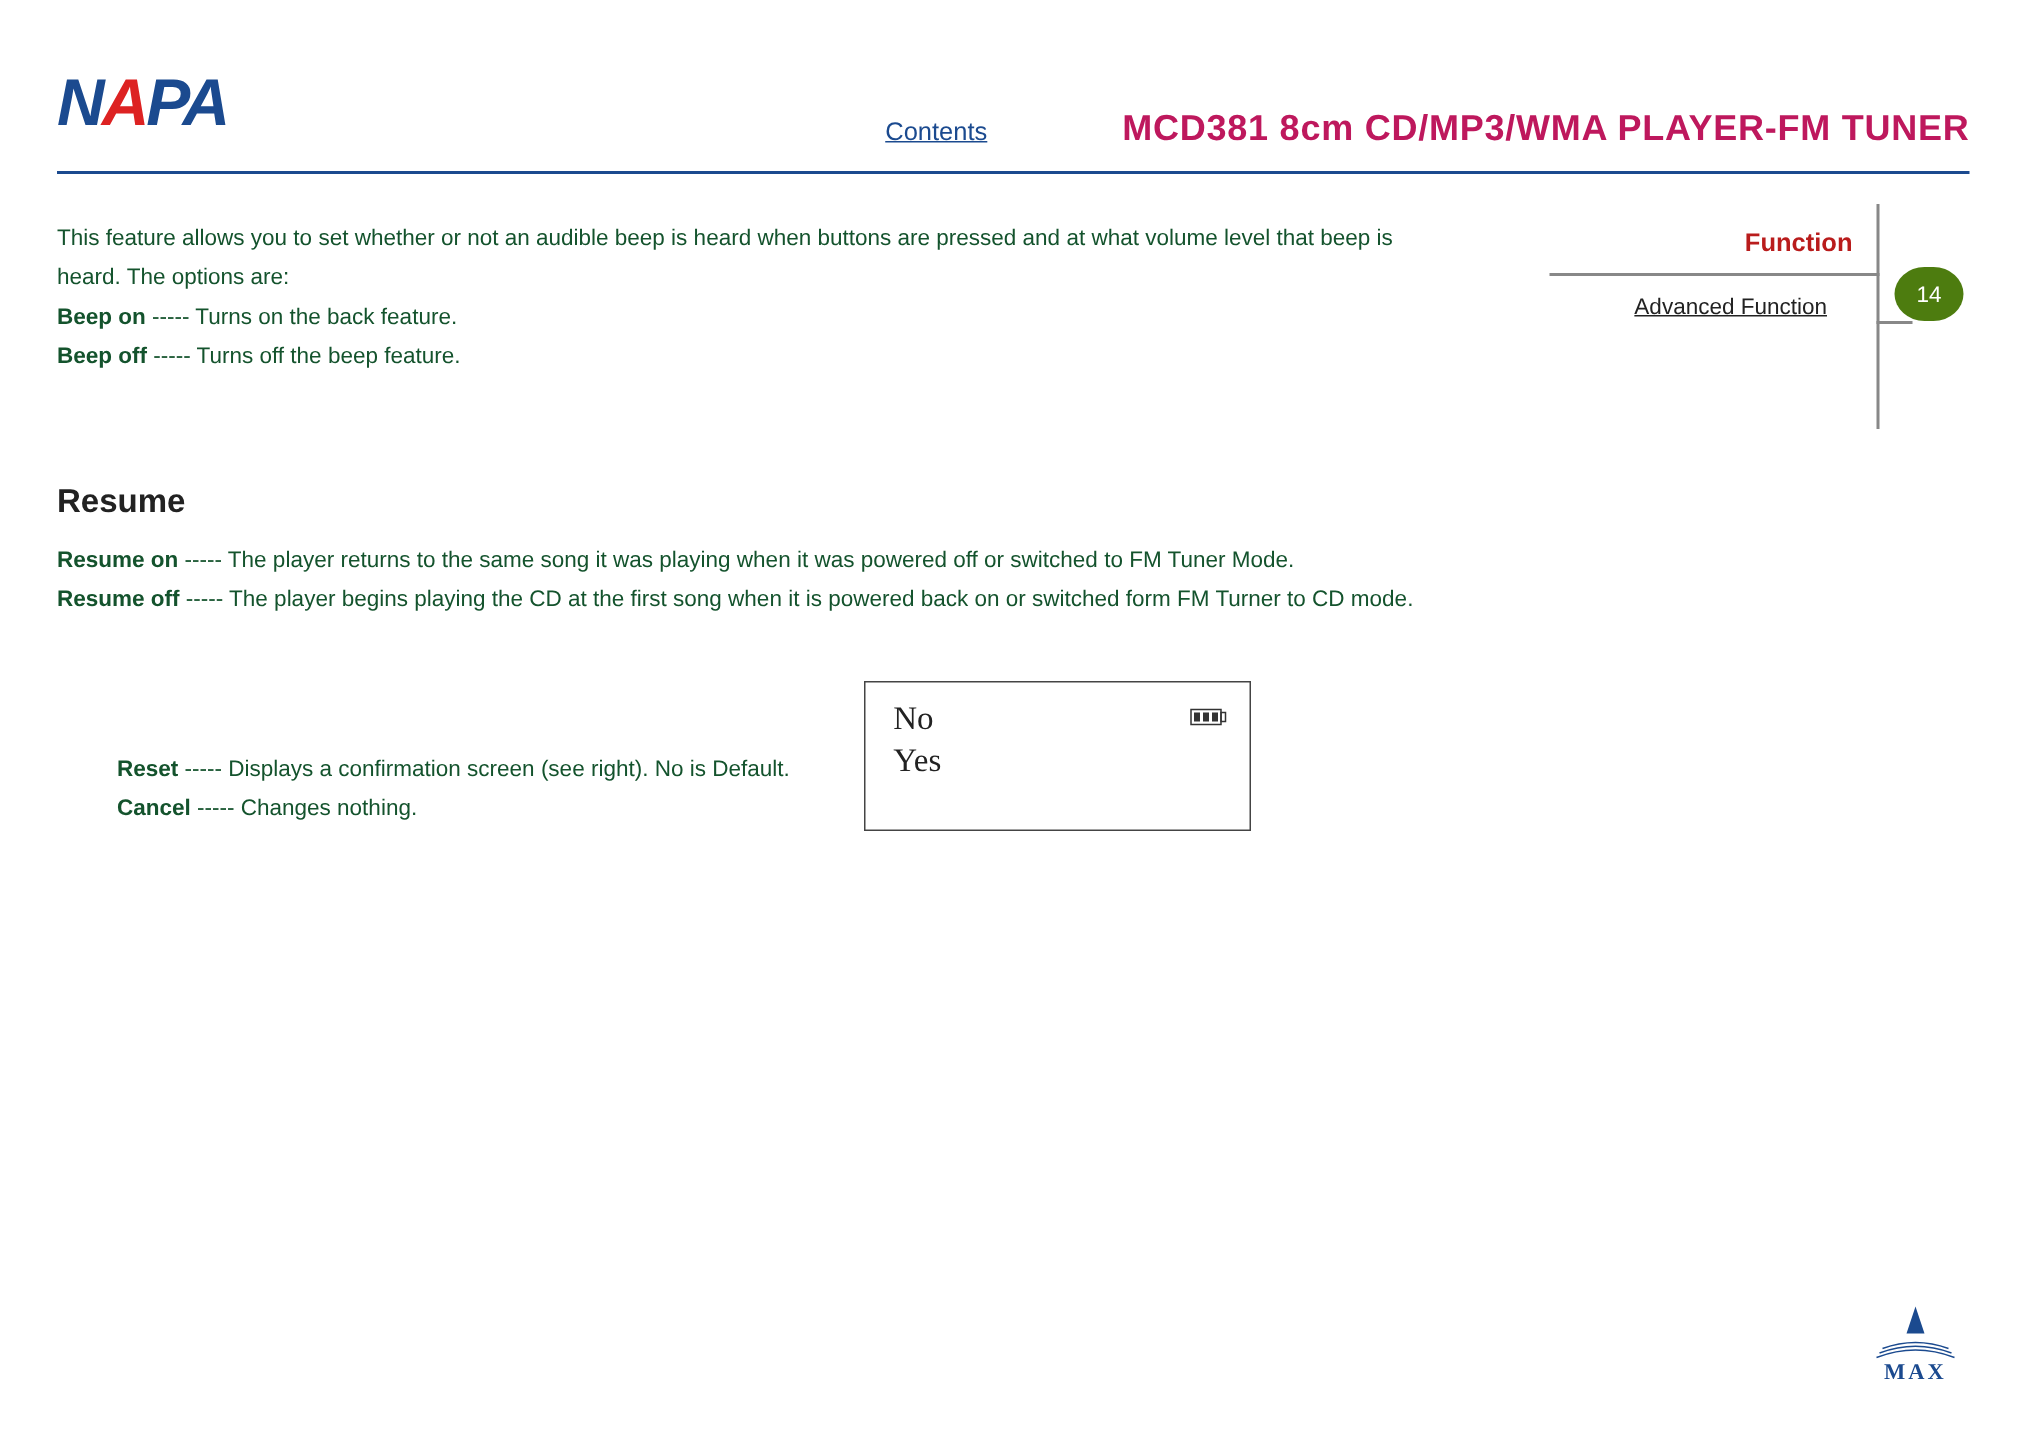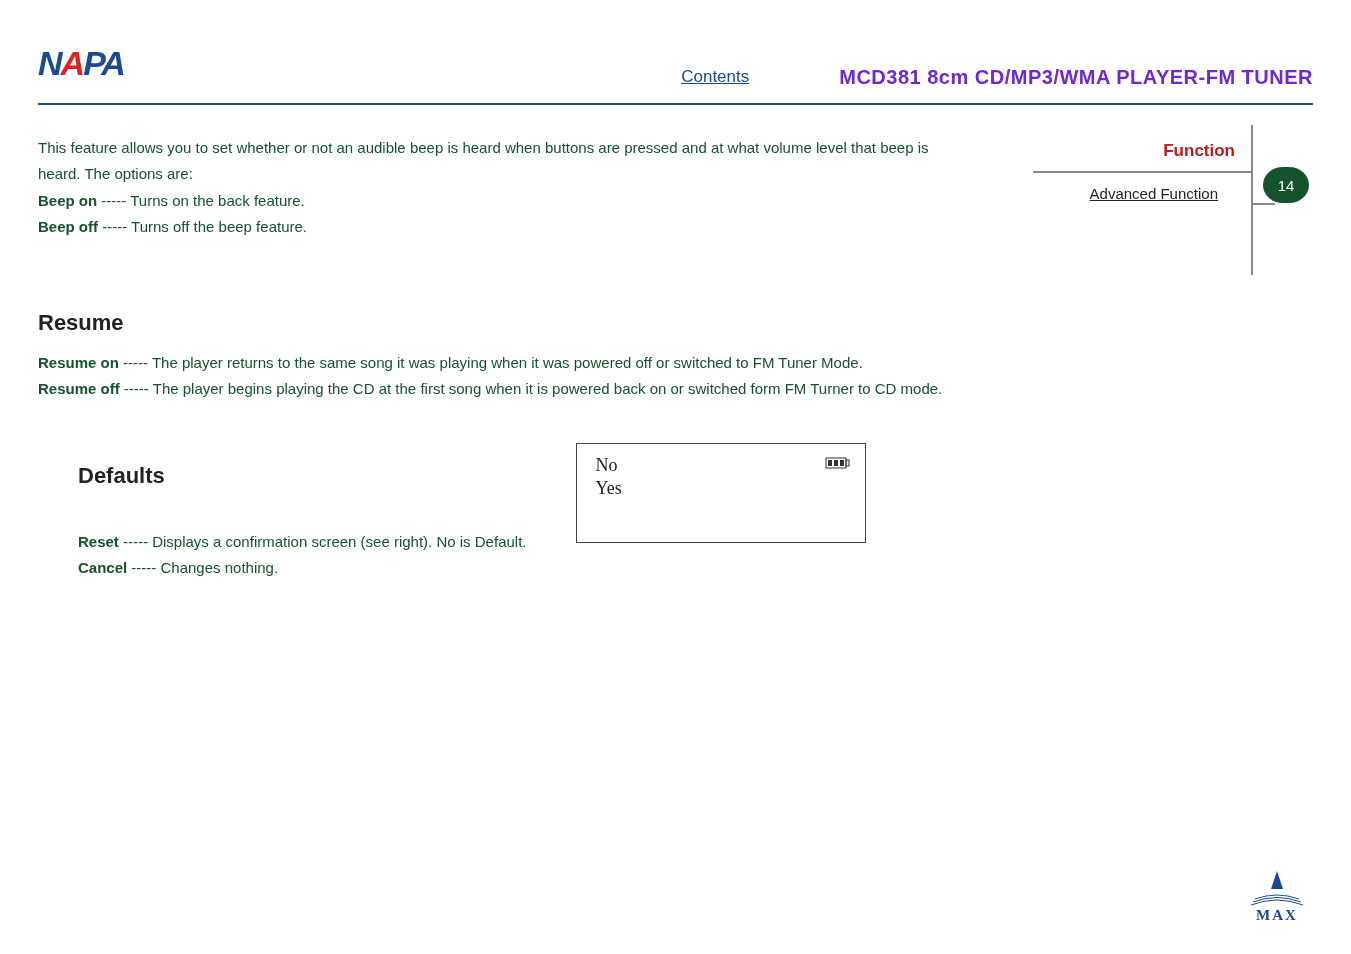--- a/index.html
+++ b/index.html
@@ -18,44 +18,44 @@
   .header {
     display: flex;
     align-items: flex-end;
     padding-bottom: 14px;
     border-bottom: 2px solid #1b4a8f;
     margin-bottom: 30px;
   }
   .logo {
     font-family: Arial, sans-serif;
     font-weight: 900;
-    font-size: 34px;
+    font-size: 44px;
     color: #1b4a8f;
     letter-spacing: -2px;
     font-style: italic;
     margin-right: auto;
     position: relative;
     top: -6px;
   }
   .logo .red {
     color: #d22;
     font-style: italic;
   }
   .contents-link {
     color: #1b4a8f;
     text-decoration: underline;
     font-size: 17px;
     margin-right: 90px;
     position: relative;
     top: -2px;
   }
   .title {
-    color: #6d28d9;
-    font-weight: bold;
-    font-size: 20px;
+    color: #be185d;
+    font-weight: bold;
+    font-size: 24px;
     letter-spacing: 0.5px;
   }
   .content {
     position: relative;
   }
   .section-heading {
     font-weight: bold;
     font-size: 22px;
     color: #222;
     margin-bottom: 14px;
@@ -85,26 +85,26 @@
   .defaults-row {
     display: flex;
     align-items: flex-start;
     gap: 50px;
   }
   .defaults-text-col {
     flex: 0 0 auto;
   }
   .lcd-box {
     border: 1.5px solid #444;
-    width: 290px;
+    width: 258px;
     height: 100px;
     padding: 10px 14px 10px 18px;
     position: relative;
     font-family: "Times New Roman", Times, serif;
-    font-size: 18px;
+    font-size: 22px;
     line-height: 1.3;
     color: #222;
     margin-top: -20px;
   }
   .battery-icon {
     position: absolute;
     top: 8px;
     right: 14px;
   }
   .side-panel {
@@ -153,21 +153,21 @@
     width: 24px;
     height: 2px;
     background: #888;
   }
   .side-panel .page-badge {
     position: absolute;
     top: 42px;
     right: 4px;
     width: 46px;
     height: 36px;
-    background: #14532d;
+    background: #4d7c0f;
     color: #fff;
     border-radius: 20px / 18px;
     display: flex;
     align-items: center;
     justify-content: center;
     font-size: 15px;
   }
   .footer-logo {
     position: absolute;
     bottom: 30px;
@@ -220,21 +220,20 @@
     <div class="section-heading">Resume</div>
     <div class="body-text resume-text">
       <span class="bold">Resume on</span><span> ----- The player returns to the same song it was playing when it was powered off or switched to FM Tuner Mode.</span><br>
       <span class="bold">Resume off</span><span> ----- The player begins playing the CD at the first song when it is powered back on or switched form FM Turner   to CD mode.</span>
     </div>
   </div>
 
   <div class="section-defaults">
     <div class="defaults-row">
       <div class="defaults-text-col">
-        <div class="section-heading">Defaults</div>
         <div class="body-text">
           <br>
           <span class="bold">Reset</span><span> ----- Displays a confirmation screen (see right). No is Default.</span><br>
           <span class="bold">Cancel</span><span> ----- Changes nothing.</span>
         </div>
       </div>
       <div class="lcd-box">
         <span class="battery-icon">
           <svg width="26" height="12" viewBox="0 0 26 12">
             <rect x="1" y="1" width="20" height="10" fill="none" stroke="#333" stroke-width="1"></rect>

